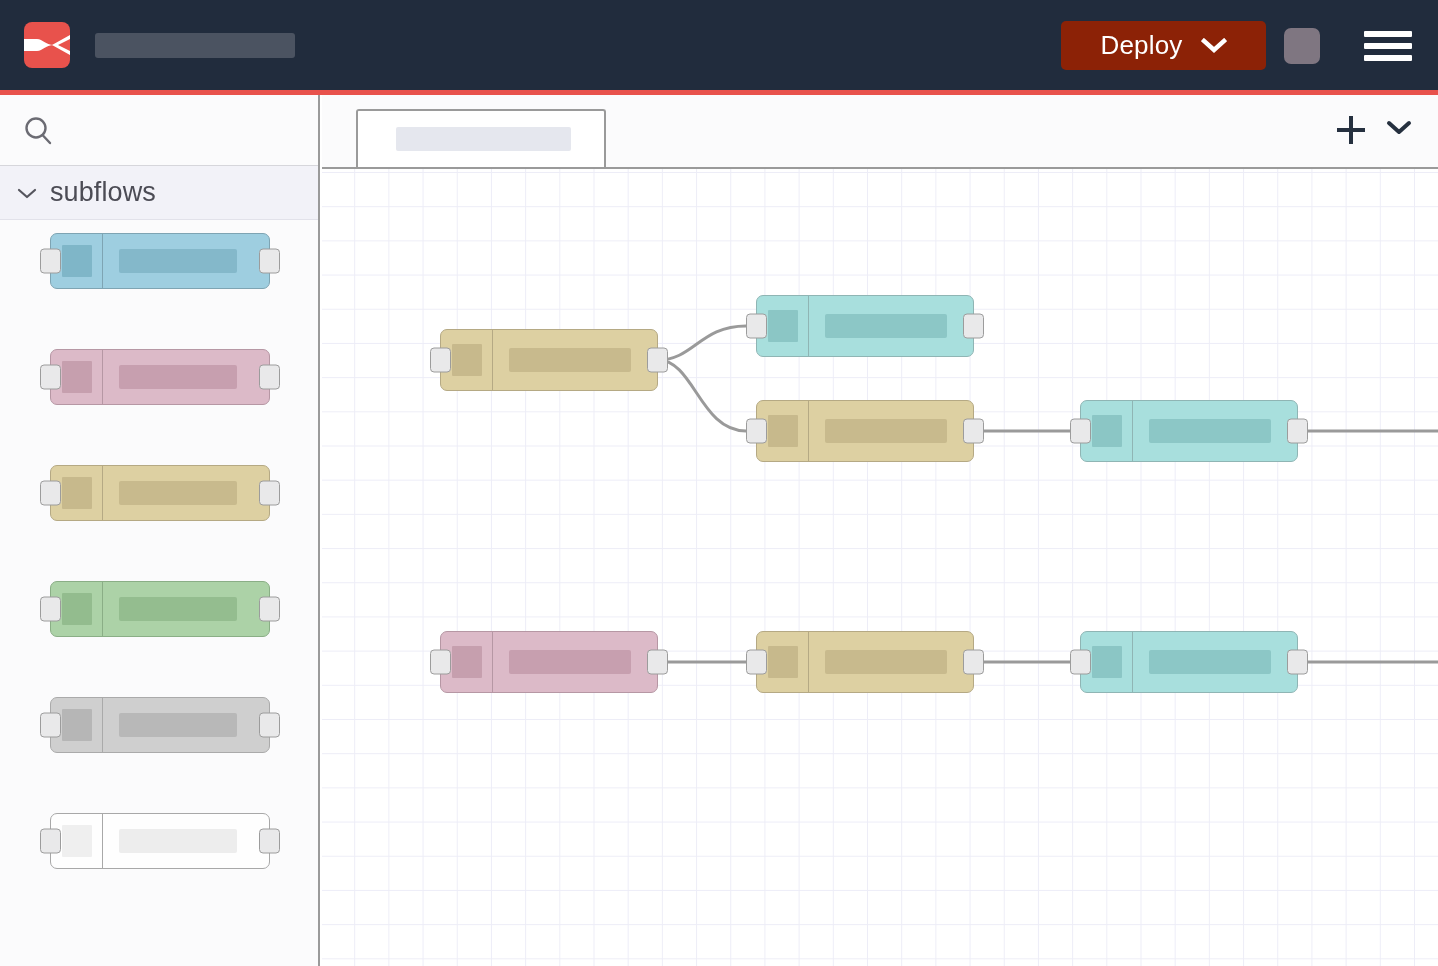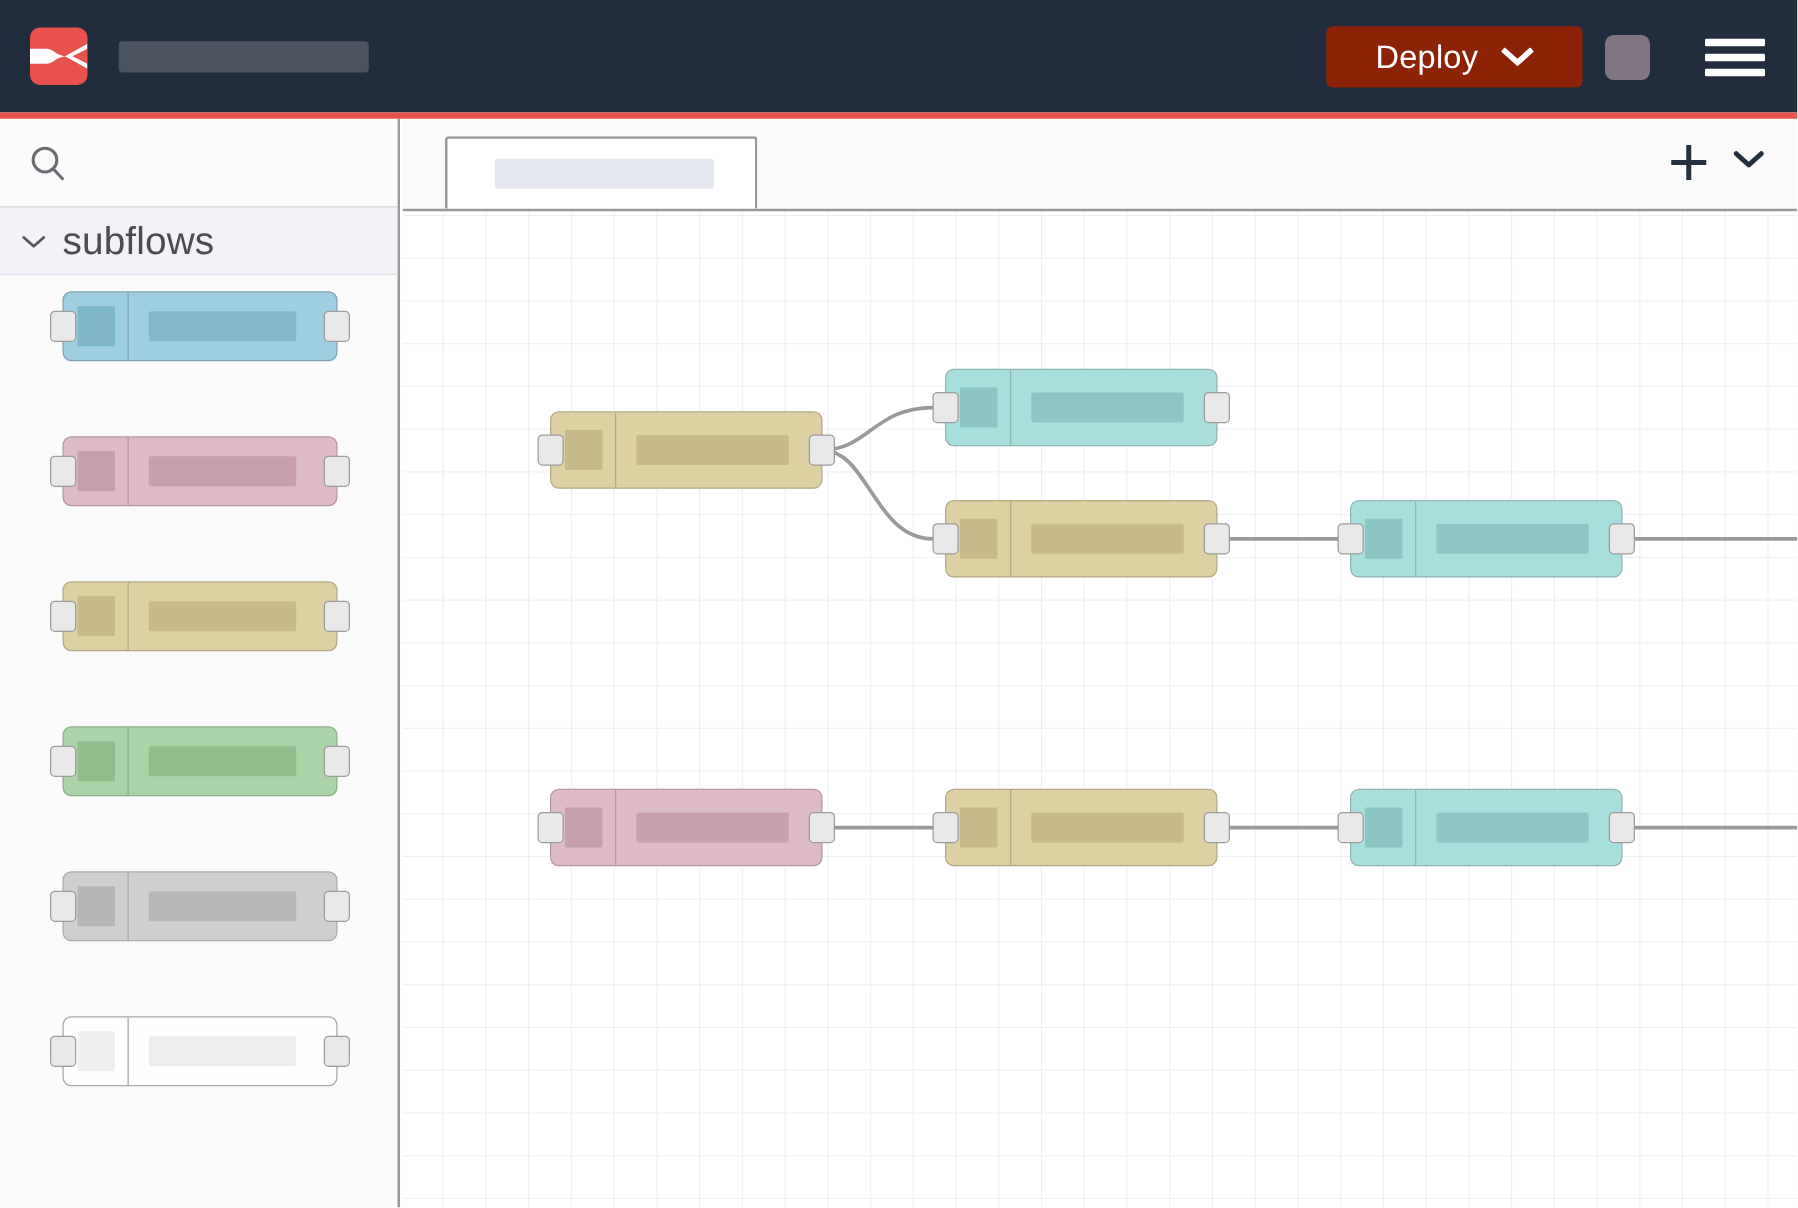--- a/index.html
+++ b/index.html
@@ -133,21 +133,21 @@
     height: 54px;
     background: #F2F2F8;
     border-bottom: 1px solid #E2E2EA;
     display: flex;
     align-items: center;
     padding-left: 16px;
     cursor: pointer;
   }
   #category-chevron { margin-right: 12px; display: block; }
   #category-label {
-    font-size: 31px;
+    font-size: 27px;
     color: #4C4C55;
     letter-spacing: 0.1px;
     text-align: right;
   }
 
   #palette-node-list {
     padding-top: 13px;
   }
 
   

